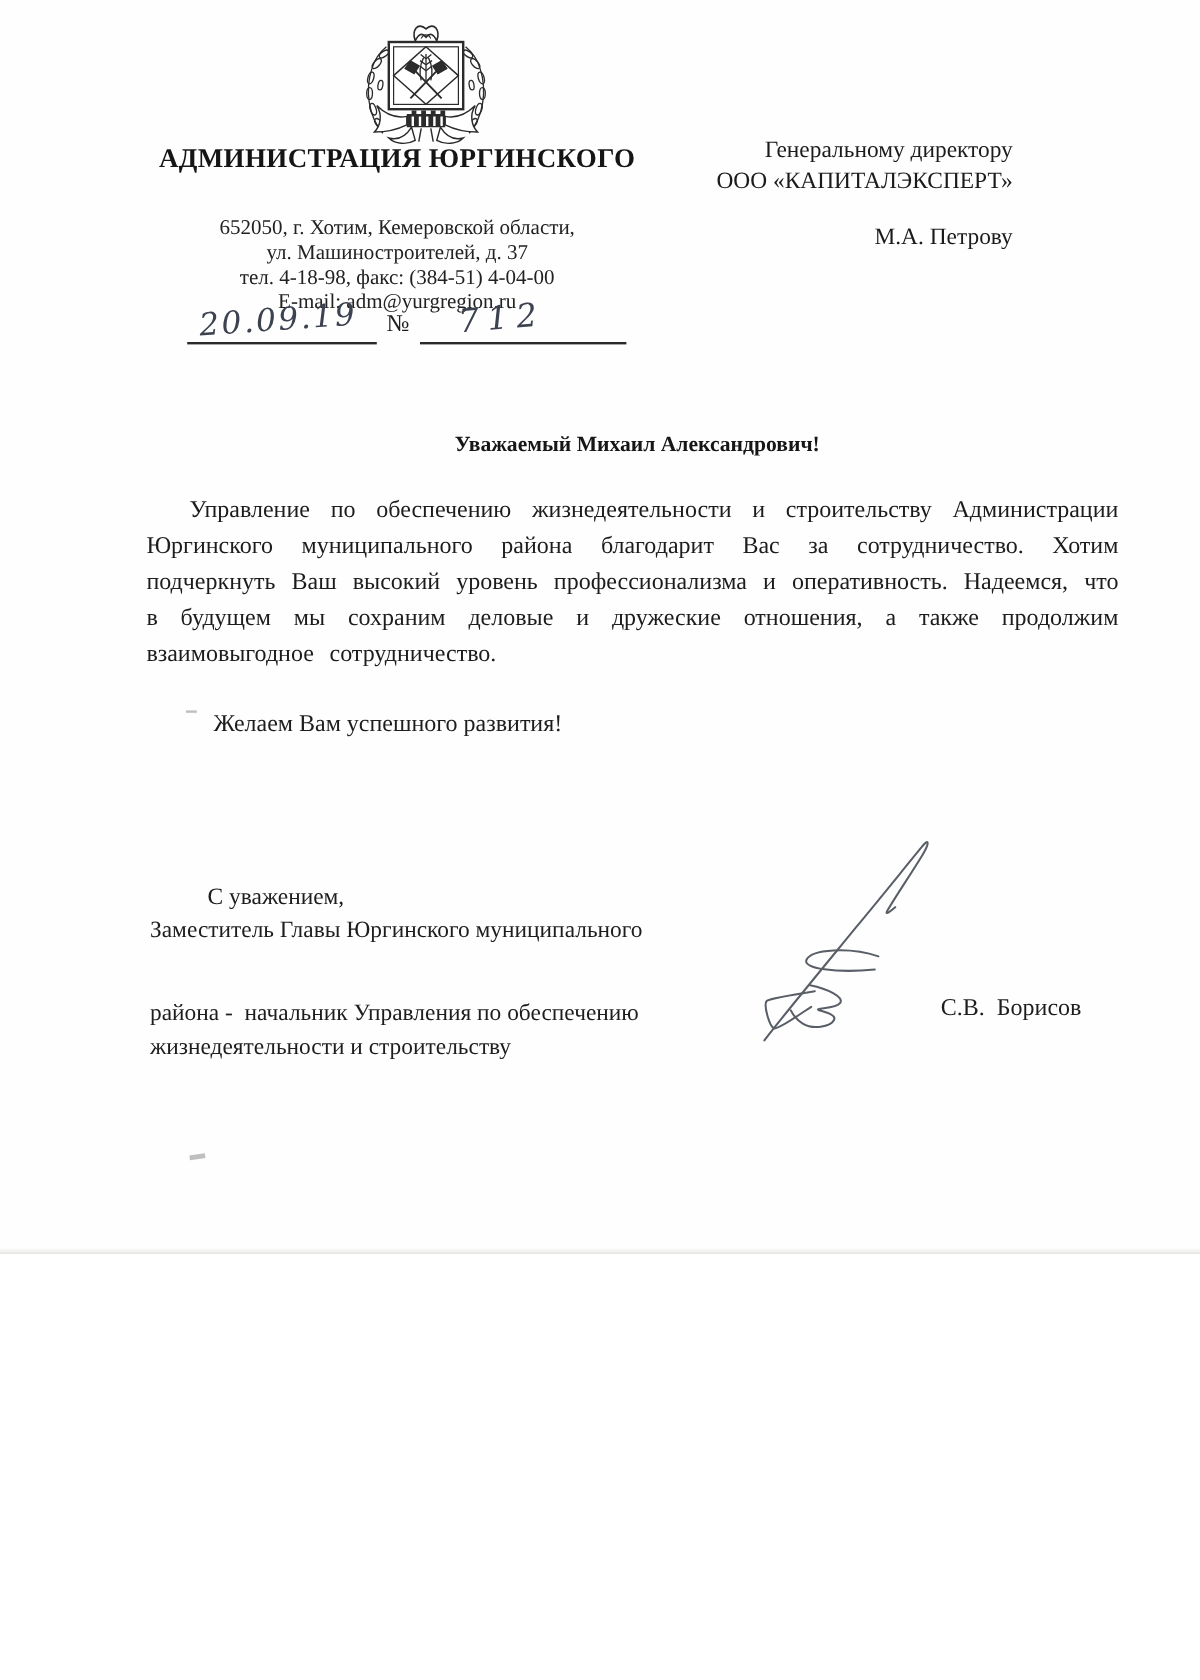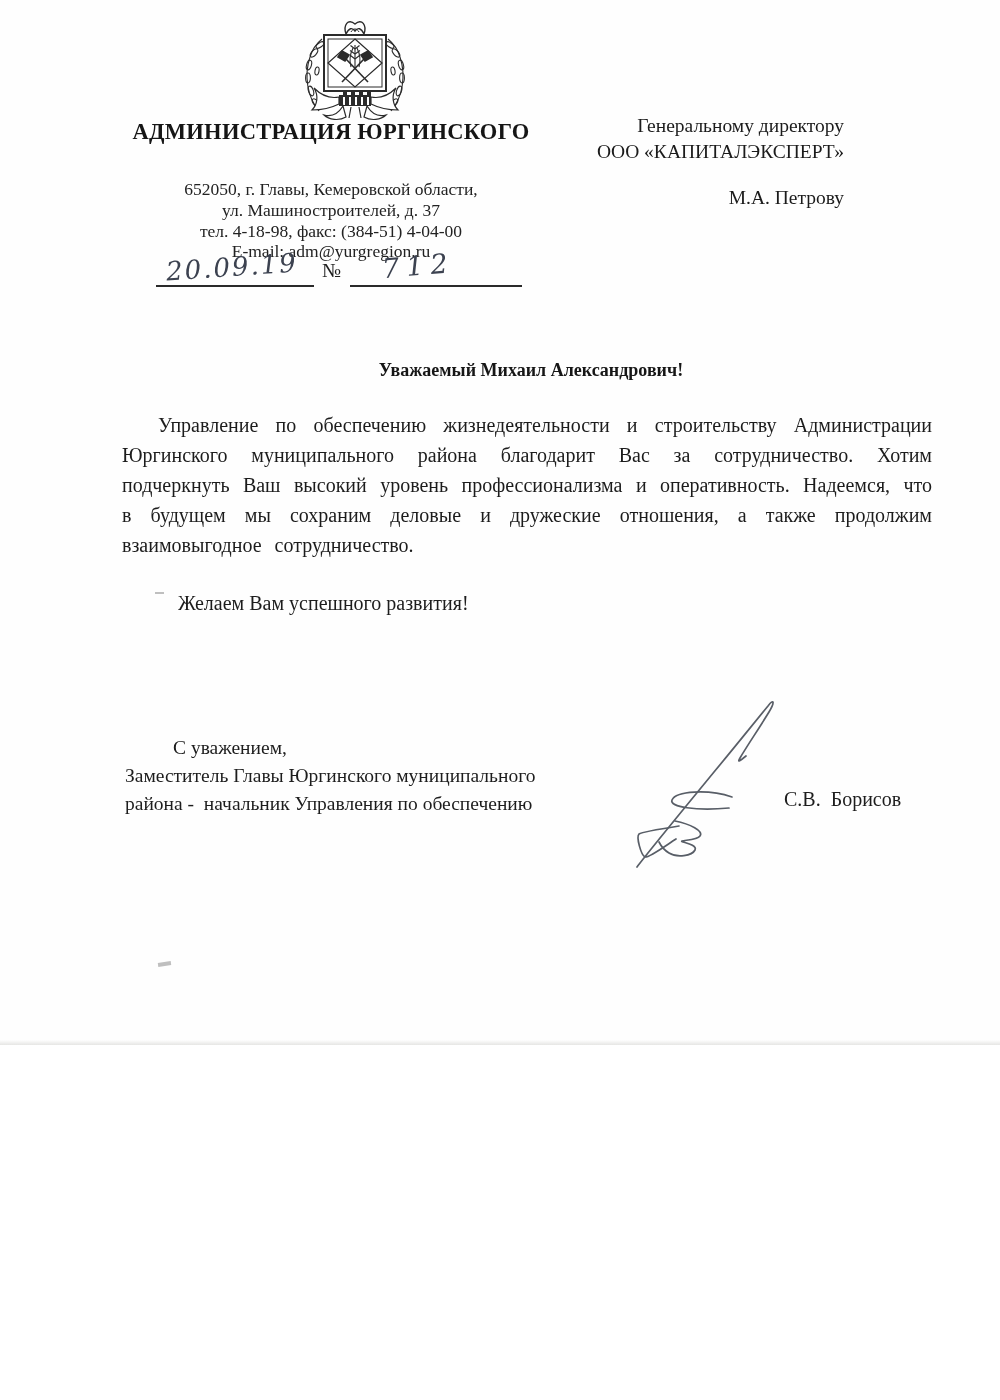--- a/index.html
+++ b/index.html
@@ -4,21 +4,21 @@
 <style>
   html,body { margin:0; padding:0; background:#ffffff; }
   .page {
     position:relative; width:1000px; height:1045px;
     background:#fefefe; overflow:hidden;
     font-family:"Liberation Serif","DejaVu Serif",serif;
     color:#1d1d1d;
   }
   .abs { position:absolute; }
   .center { text-align:center; }
-  .pre { white-space:pre-wrap; }
+  .pre { white-space:pre-wrap;margin-top:41px; }
 
   
   .org-title { left:128px; width:406px; font-size:22.5px; font-weight:bold; letter-spacing:.3px; color:#151515; }
   .org-addr  { left:128px; width:406px; font-size:17.5px; color:#222; }
 
   .hand {
     font-family:"DejaVu Serif","Liberation Serif",serif;
     font-style:italic; color:#3c4250;
   }
   .hand-date { left:166px; top:252px; font-size:26px; letter-spacing:2px; transform:rotate(-4deg); }
@@ -113,21 +113,21 @@
         <path d="M76 82 C86 84 94 80 101 73 C96 81 98 90 103 95 C92 95 82 92 76 89 Z"></path>
         <path d="M48 91 C43 99 36 102 29 100 C34 105 44 106 51 102 Z"></path>
         <path d="M72 91 C77 99 84 102 91 100 C86 105 76 106 69 102 Z"></path>
         <path d="M56 92 L54 103 M64 92 L66 103" fill="none"></path>
       </g>
     </svg>
   </div>
 
   <div class="abs org-title center" style="top:119px;">АДМИНИСТРАЦИЯ ЮРГИНСКОГО</div>
 
-  <div class="abs org-addr center" style="top:179px;">652050, г. Главы, Кемеровской области,</div>
+  <div class="abs org-addr center" style="top:179px;">652050, г. Хотим, Кемеровской области,</div>
   <div class="abs org-addr center" style="top:200px;">ул. Машиностроителей, д. 37</div>
   <div class="abs org-addr center" style="top:221px;">тел. 4-18-98, факс: (384-51) 4-04-00</div>
   <div class="abs org-addr center" style="top:241px;">E-mail: adm@yurgregion.ru</div>
 
   <div class="abs hand hand-date">20.09.19</div>
   <div class="abs rule" style="left:156px; top:285px; width:158px;"></div>
   <div class="abs num-sign">№</div>
   <div class="abs hand hand-num">712</div>
   <div class="abs rule" style="left:350px; top:285px; width:172px;"></div>
 
@@ -141,20 +141,21 @@
   <div class="abs salutation">Уважаемый Михаил Александрович!</div>
 
   <div class="abs wish">Желаем Вам успешного развития!</div>
 
   <div class="abs body-par">Управление по обеспечению жизнедеятельности и строительству Администрации Юргинского муниципального района благодарит Вас за сотрудничество. Хотим подчеркнуть Ваш высокий уровень профессионализма и оперативность. Надеемся, что в будущем мы сохраним деловые и дружеские отношения, а также продолжим взаимовыгодное сотрудничество.</div>
 
   <div class="abs sigblock">
     <div class="closing">С уважением,</div>
     <div>Заместитель Главы Юргинского муниципального</div>
     <div class="pre">района -  начальник Управления по обеспечению</div>
+    <div>жизнедеятельности и строительству</div>
   </div>
 
   <div class="abs" style="left:612px; top:690px; width:185px; height:185px;">
     <svg width="185" height="185" viewBox="0 0 185 185" fill="none">
       <g stroke="#474d57" stroke-width="1.7" stroke-linecap="round" fill="none" opacity="0.9">
         <path d="M25 177 C33 166 52 143 102 82 C122 58 142 33 156 16 C162 8 163 12 157 22 C146 40 135 56 128 68 C125 73 128 71 134 66"></path>
         <path d="M120 107 C96 99 64 101 60 110 C57 117 84 121 117 118"></path>
         <path d="M67 136 C48 139 30 142 27 144 C24 147 29 165 33 167 C37 168 56 154 64 149"></path>
         <path d="M63 131 C78 134 92 141 88 146 C85 150 73 150 70 151 C67 152 86 154 83 160 C80 166 65 168 57 163 C52 160 49 156 47 152"></path>
       </g>

